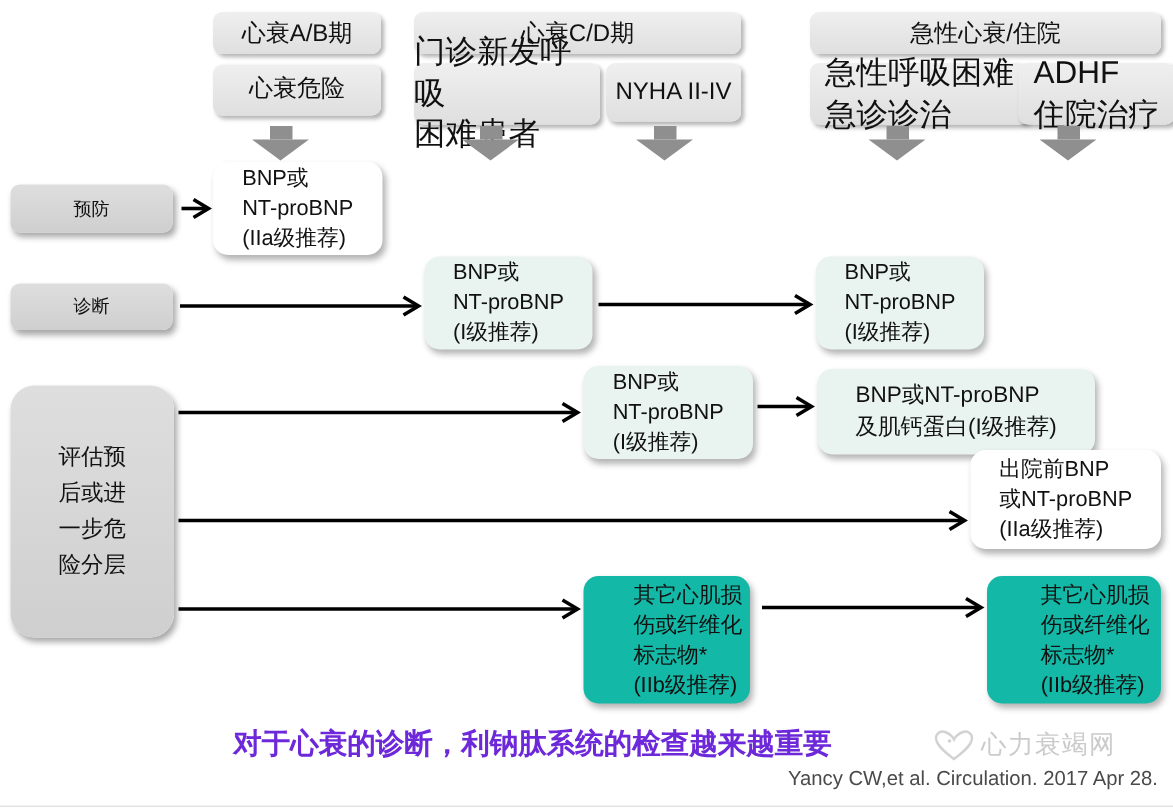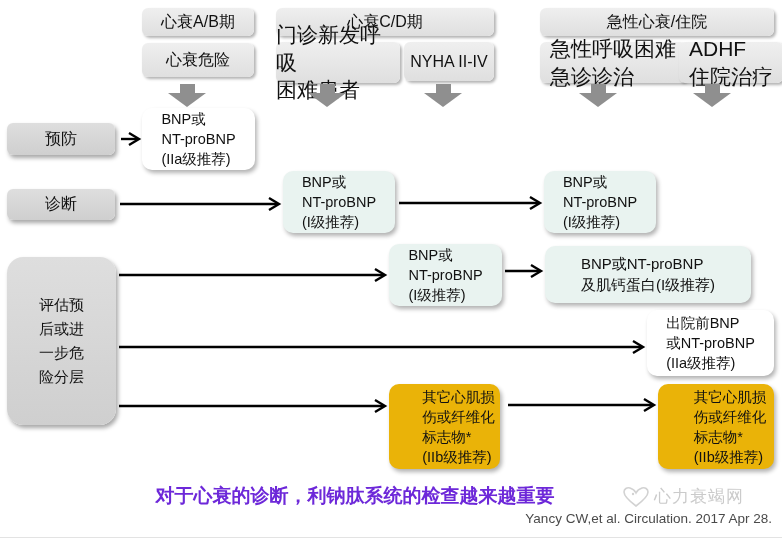--- a/index.html
+++ b/index.html
@@ -15,31 +15,31 @@
   .hdr{
     background:linear-gradient(#efefef,#dfdfdf);
     border-radius:6px;box-shadow:2px 2px 3px rgba(0,0,0,.30);
     font-size:16px;
   }
   .sub{font-size:21px;line-height:1.32;}
   
   .lbl{
     background:linear-gradient(#dedede,#cfcfcf);
     border-radius:6px;box-shadow:2px 3px 4px rgba(0,0,0,.35);
-    font-size:16px;
+    font-size:12px;
   }
   .tall{border-radius:16px;font-size:15px;line-height:1.6;}
   
   .rec{
     border-radius:10px;box-shadow:2px 3px 4px rgba(0,0,0,.30);
     font-size:14.5px;line-height:1.38;
   }
   .rec.white{background:#ffffff;}
   .rec.green{background:#e9f3f0;}
-  .rec.purple{background:#eab308;padding-left:28px;}
+  .rec.purple{background:#14b8a6;padding-left:28px;}
   .rec.wide{font-size:15px;}
   
   .darrow{position:absolute;width:38px;}
   .darrow .stem{width:15px;height:9px;background:#8f8f8f;margin:0 auto;}
   .darrow .head{width:0;height:0;border-left:19px solid transparent;border-right:19px solid transparent;border-top:14px solid #8f8f8f;}
   
   svg.arr{position:absolute;overflow:visible;}
   
   #highlight{
     position:absolute;left:115px;top:483px;width:480px;text-align:center;
@@ -101,23 +101,23 @@
 (IIa级推荐)</div>
   <div class="box rec green" style="left:283px;top:171px;width:112px;height:62px;">BNP或
 NT-proBNP
 (I级推荐)</div>
   <div class="box rec green" style="left:544px;top:171px;width:112px;height:62px;">BNP或
 NT-proBNP
 (I级推荐)</div>
   <div class="box rec green" style="left:389px;top:244px;width:113px;height:62px;">BNP或
 NT-proBNP
 (I级推荐)</div>
-  <div class="box rec green wide" style="left:545px;top:246px;width:206px;height:57px;">BNP或NT-proBNP
+  <div class="box rec green wide" style="left:545px;top:246px;width:185px;height:57px;">BNP或NT-proBNP
 及肌钙蛋白(I级推荐)</div>
-  <div class="box rec white" style="left:647px;top:310px;width:127px;height:66px;">出院前BNP
+  <div class="box rec white" style="left:647px;top:300px;width:127px;height:66px;">出院前BNP
 或NT-proBNP
 (IIa级推荐)</div>
   <div class="box rec purple" style="left:389px;top:384px;width:111px;height:85px;">其它心肌损
 伤或纤维化
 标志物*
 (IIb级推荐)</div>
   <div class="box rec purple" style="left:658px;top:384px;width:116px;height:85px;">其它心肌损
 伤或纤维化
 标志物*
 (IIb级推荐)</div>

